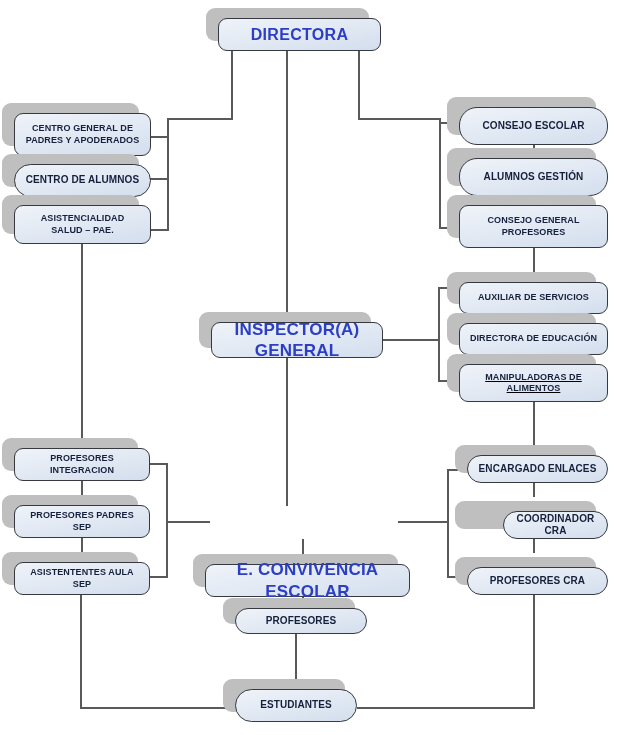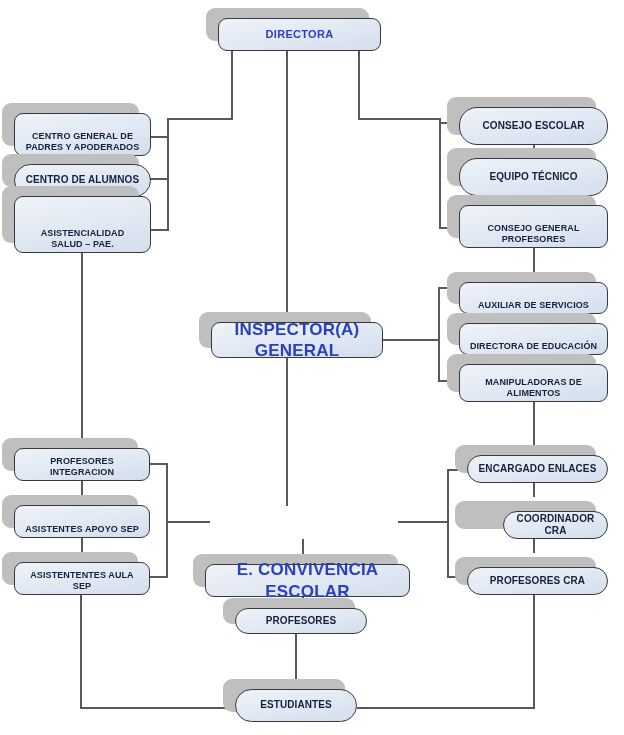--- a/index.html
+++ b/index.html
@@ -59,24 +59,24 @@
     padding: 2px 5px;
     line-height: 1.25;
   }
   .node .boxface span {
     display: block;
     white-space: pre-line;
   }
   
   .t-dark .boxface  { color: #15203c; font-weight: bold; }
   .t-blue .boxface  { color: #2b3ec4; font-weight: bold; }
-  .fs-9   .boxface  { font-size: 9px;  letter-spacing: .1px; align-items: flex-end; }
+  .fs-9   .boxface  { font-size: 9px;  letter-spacing: .1px; }
   .fs-10  .boxface  { font-size: 10px; letter-spacing: .1px; border-radius: 18px; }
   .fs-11  .boxface  { font-size: 17px; letter-spacing: .2px; }
-  .fs-12  .boxface  { font-size: 11px; letter-spacing: .3px; }
+  .fs-12  .boxface  { font-size: 16px; letter-spacing: .3px; }
 </style>
 </head>
 <body>
 
 <div id="canvas">
 
   <div class="ln v" style="left:231px; top:50px;  height:70px;"></div>
   <div class="ln v" style="left:286px; top:50px;  height:272px;"></div>
   <div class="ln v" style="left:358px; top:50px;  height:70px;"></div>
 
@@ -154,39 +154,39 @@
     </div>
   </div>
 
   <div class="node t-dark fs-10" style="left:14px; top:164px; width:137px; height:33px;">
     <div class="shadow"></div>
     <div class="boxface">
       <span>CENTRO DE ALUMNOS</span>
     </div>
   </div>
 
-  <div class="node t-dark fs-9" style="left:14px; top:196px; width:137px; height:57px;">
+  <div class="node t-dark fs-9" style="left:14px; top:205px; width:137px; height:39px;">
     <div class="shadow"></div>
     <div class="boxface">
       <span>ASISTENCIALIDAD
 SALUD – PAE.</span>
     </div>
   </div>
 
   <div class="node t-dark fs-10" style="left:459px; top:107px; width:149px; height:38px;">
     <div class="shadow"></div>
     <div class="boxface">
       <span>CONSEJO ESCOLAR</span>
     </div>
   </div>
 
   <div class="node t-dark fs-10" style="left:459px; top:158px; width:149px; height:38px;">
     <div class="shadow"></div>
     <div class="boxface">
-      <span>EQUIPO TÉCNICO</span>
+      <span>ALUMNOS GESTIÓN</span>
     </div>
   </div>
 
   <div class="node t-dark fs-9" style="left:459px; top:205px; width:149px; height:43px;">
     <div class="shadow"></div>
     <div class="boxface">
       <span>CONSEJO GENERAL
 PROFESORES</span>
     </div>
   </div>
@@ -205,39 +205,39 @@
     </div>
   </div>
 
   <div class="node t-dark fs-9" style="left:459px; top:323px; width:149px; height:32px;">
     <div class="shadow"></div>
     <div class="boxface">
       <span>DIRECTORA DE EDUCACIÓN</span>
     </div>
   </div>
 
-  <div class="node t-dark fs-9" style="left:459px; top:364px; width:149px; height:38px;">
+  <div class="node t-dark fs-9" style="left:459px; top:364px; width:149px; height:38px;text-decoration:underline;">
     <div class="shadow"></div>
     <div class="boxface">
       <span>MANIPULADORAS DE
 ALIMENTOS</span>
     </div>
   </div>
 
   <div class="node t-dark fs-9" style="left:14px; top:448px; width:136px; height:33px;">
     <div class="shadow"></div>
     <div class="boxface">
       <span>PROFESORES INTEGRACION</span>
     </div>
   </div>
 
   <div class="node t-dark fs-9" style="left:14px; top:505px; width:136px; height:33px;">
     <div class="shadow"></div>
     <div class="boxface">
-      <span>ASISTENTES APOYO  SEP</span>
+      <span>PROFESORES PADRES  SEP</span>
     </div>
   </div>
 
   <div class="node t-dark fs-9" style="left:14px; top:562px; width:136px; height:33px;">
     <div class="shadow"></div>
     <div class="boxface">
       <span>ASISTENTENTES AULA SEP</span>
     </div>
   </div>
 

